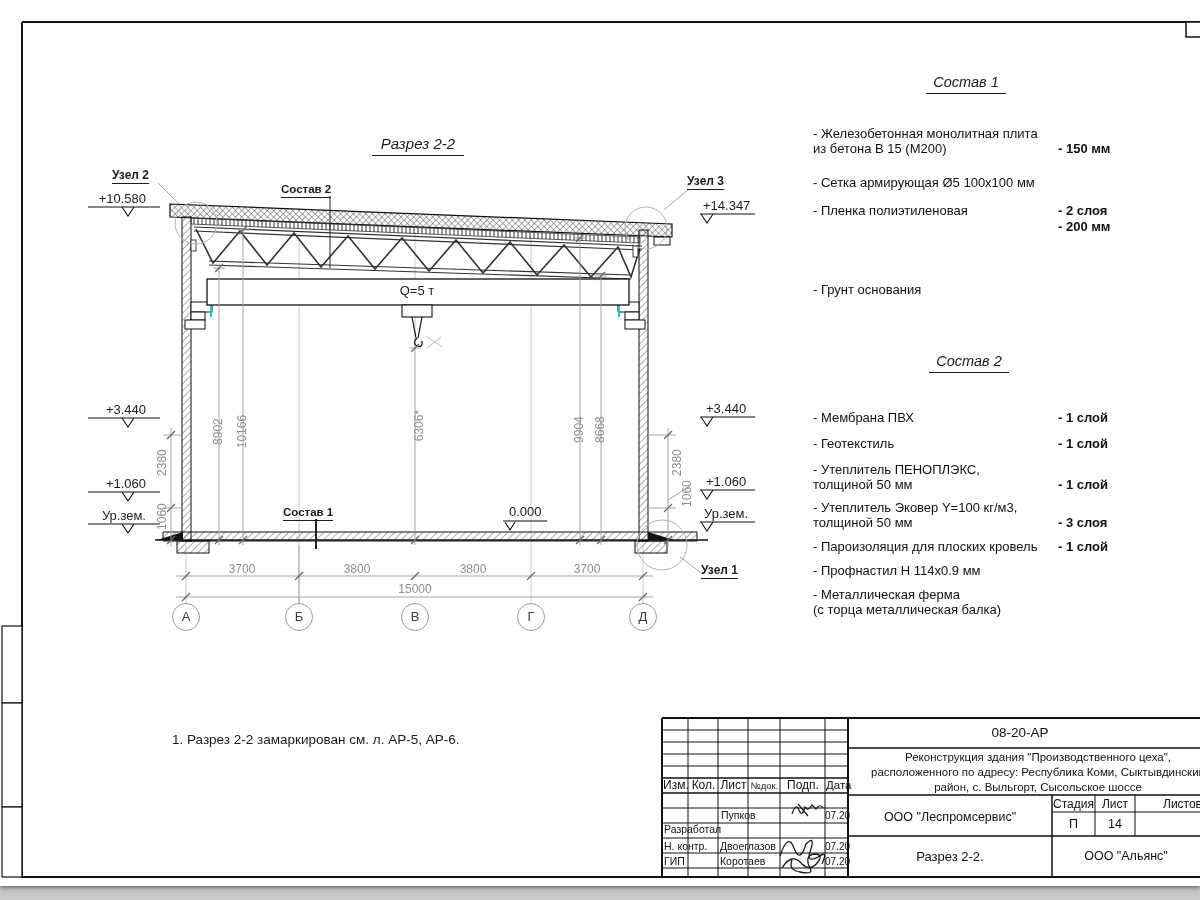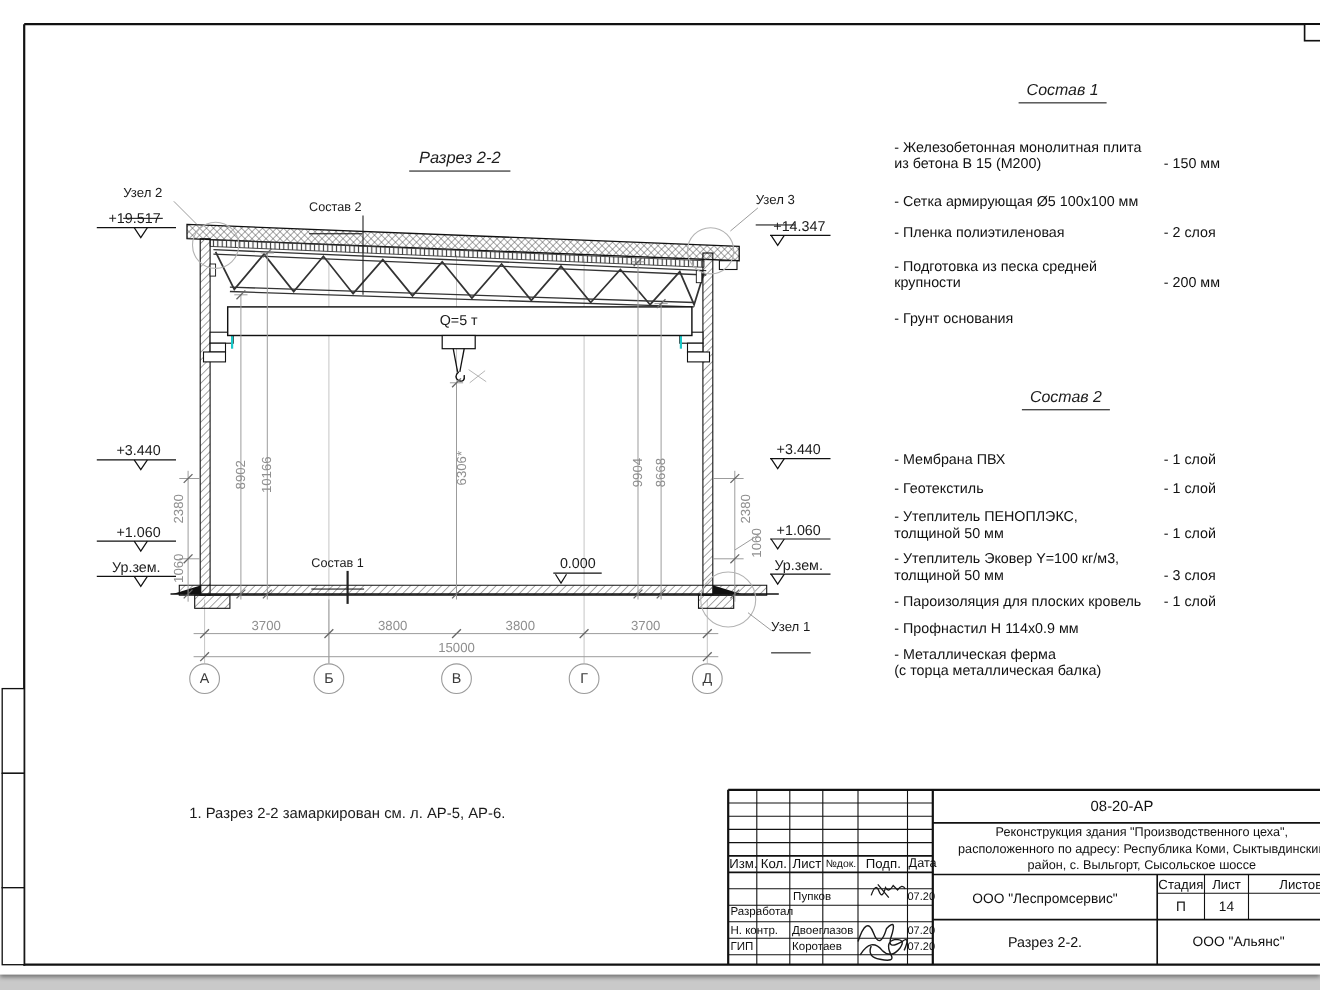--- a/index.html
+++ b/index.html
@@ -11,28 +11,28 @@
   }
   .sheet{
     position:absolute;left:0;top:0;width:1200px;height:886px;
     background:#ffffff;overflow:hidden;
     box-shadow:0 2px 4px rgba(0,0,0,.45);
   }
   svg.linework{position:absolute;left:0;top:0;width:1200px;height:900px;}
   .t{position:absolute;white-space:nowrap;color:#1c1c1c;font-size:13px;line-height:1.1;}
   .c{text-align:center;}
   .r{text-align:right;}
-  .u{border-bottom:1px solid #1c1c1c;padding-bottom:16px;}
+  .u{border-bottom:1px solid #1c1c1c;padding-bottom:1px;font-weight:bold;}
   .it{font-style:italic;}
   .dim{color:#8f8f8f;font-size:12px;}
   .vt{transform:rotate(-90deg);transform-origin:center;width:44px;text-align:center;}
   .grid-letter{font-size:13px;color:#3a3a3a;width:16px;text-align:center;}
   .mat-list .li{position:absolute;width:352px;font-size:13px;line-height:14.6px;color:#111;}
   .mat-list .li-name{white-space:pre-line;width:244px;}
-  .mat-list .li-val{position:absolute;left:245px;bottom:0;white-space:nowrap;}
+  .mat-list .li-val{position:absolute;left:245px;bottom:0;white-space:nowrap;font-weight:bold;}
   .tb{font-size:12px;color:#111;}
   .pre{white-space:pre-line;}
 </style>
 </head>
 <body>
 
 <div class="sheet">
 
   <svg class="linework" viewBox="0 0 1200 900">
     <defs>
@@ -248,21 +248,21 @@
   </svg>
 
   <div class="t c it" style="left:372px;top:136px;width:92px;font-size:15px;border-bottom:1px solid #1c1c1c;padding-bottom:2px;">Разрез 2-2</div>
 
   <div class="t u" style="left:112px;top:169px;font-size:12px;">Узел 2</div>
   <div class="t u" style="left:687px;top:175px;font-size:12px;">Узел 3</div>
   <div class="t u" style="left:701px;top:564px;font-size:12px;">Узел 1</div>
   <div class="t u" style="left:281px;top:183px;font-size:11.5px;">Состав 2</div>
   <div class="t u" style="left:283px;top:506px;font-size:11.5px;">Состав 1</div>
 
-  <div class="t r" style="left:88px;top:192px;width:58px;">+19.517</div>
+  <div class="t r" style="left:88px;top:192px;width:58px;">+10.580</div>
   <div class="t r" style="left:88px;top:403px;width:58px;">+3.440</div>
   <div class="t r" style="left:88px;top:477px;width:58px;">+1.060</div>
   <div class="t r" style="left:88px;top:509px;width:58px;">Ур.зем.</div>
   <div class="t" style="left:703px;top:199px;">+14.347</div>
   <div class="t" style="left:706px;top:402px;">+3.440</div>
   <div class="t" style="left:706px;top:475px;">+1.060</div>
   <div class="t" style="left:704px;top:507px;">Ур.зем.</div>
   <div class="t" style="left:509px;top:505px;font-size:13px;">0.000</div>
 
   <div class="t c" style="left:389px;top:284px;width:56px;font-size:13px;">Q=5 т</div>
@@ -298,22 +298,20 @@
       </div>
     <div class="li" style="left:813px;top:176px;">
         <div class="li-name">- Сетка армирующая Ø5 100х100 мм</div>
         <div class="li-val"></div>
       </div>
     <div class="li" style="left:813px;top:204px;">
         <div class="li-name">- Пленка полиэтиленовая</div>
         <div class="li-val">-  2 слоя</div>
       </div>
     <div class="li" style="left:813px;top:235px;">
-        <div class="li-name">- Подготовка из песка средней
-крупности</div>
         <div class="li-val">- 200 мм</div>
       </div>
     <div class="li" style="left:813px;top:283px;">
         <div class="li-name">- Грунт основания</div>
         <div class="li-val"></div>
       </div>
   </div>
 
   <div class="t c it" style="left:929px;top:354px;width:80px;font-size:14.5px;border-bottom:1px solid #1c1c1c;padding-bottom:2px;">Состав 2</div>
   <div class="mat-list">

